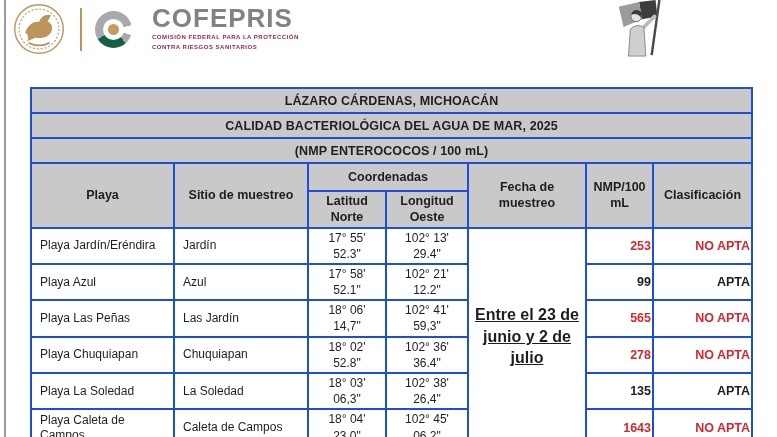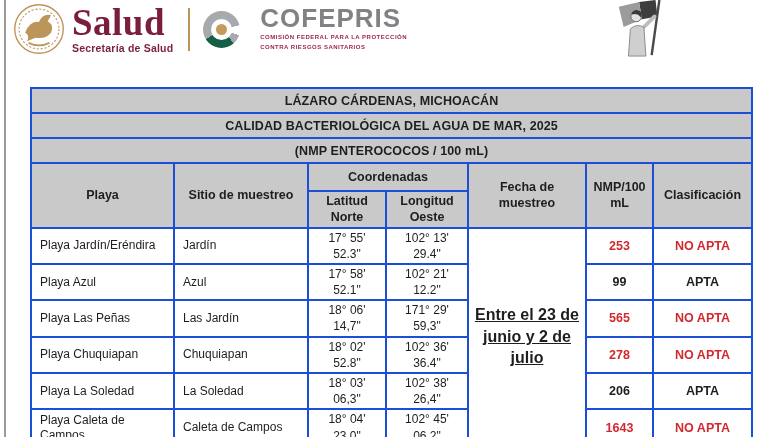--- a/index.html
+++ b/index.html
@@ -48,40 +48,36 @@
     background:#c9c9c9; font-weight:bold; text-align:center;
     font-size:12.5px; line-height:1.3; padding:1px 4px;
   }
   tr.hdr1 th { height:24px; }
   tr.hdr2 th { height:32px; }
   .doc-table tbody tr { height:35px; }
   .cell { text-align:center; }
   .cell.playa, .cell.sitio { text-align:left; padding:0 4px 0 8px; line-height:1.25; }
   .cell.coord { line-height:1.35; }
   .cell.fecha { font-weight:bold; font-size:16px; padding:0 4px; line-height:1.35;text-decoration:underline; }
-  .cell.nmp, .cell.clasif { font-weight:bold; font-size:12.5px; }
+  .cell.nmp, .cell.clasif { font-weight:bold; font-size:12.5px;text-align:right; }
   .red { color:#d3282f; }
 </style>
 </head>
 <body>
 
 <div class="page-edge"></div>
 
 <div class="brand-bar">
   <div class="seal">
     <svg width="52" height="52" viewBox="0 0 60 60">
       <circle cx="30" cy="30" r="28" fill="none" stroke="#bc955b" stroke-width="1.6"></circle>
       <circle cx="30" cy="30" r="23" fill="none" stroke="#bc955b" stroke-width="1.2" stroke-dasharray="2.5 2"></circle>
       <path d="M14 34 Q20 20 30 22 Q34 12 44 14 L40 21 Q48 26 44 34 Q38 42 26 40 L16 44 Q20 38 14 34 Z" fill="#bc955b"></path>
       <path d="M18 46 Q30 52 42 46" stroke="#bc955b" stroke-width="2" fill="none"></path>
     </svg>
-  </div>
-  <div class="salud-text">
-    <div class="salud-title">Salud</div>
-    <div class="salud-subtitle">Secretaría de Salud</div>
   </div>
   <div class="brand-divider"></div>
   <div class="cofepris-ring">
     <div class="inner"></div>
       <div class="dot"></div>
   </div>
   <div class="cofepris-text">
     <div class="cofepris-title">COFEPRIS</div>
     <div class="cofepris-tagline">
       <div>COMISIÓN FEDERAL PARA LA PROTECCIÓN</div>
@@ -166,21 +162,21 @@
     <td class="cell clasif">APTA</td>
   </tr>
       <tr>
     <td class="cell playa">Playa Las Peñas</td>
     <td class="cell sitio">Las Jardín</td>
     <td class="cell coord">
           <div class="l1">18° 06'</div>
           <div class="l2">14,7"</div>
         </td>
     <td class="cell coord">
-          <div class="l1">171° 29'</div>
+          <div class="l1">102° 41'</div>
           <div class="l2">59,3"</div>
         </td>
     <td class="cell nmp red">565</td>
     <td class="cell clasif red">NO APTA</td>
   </tr>
       <tr>
     <td class="cell playa">Playa Chuquiapan</td>
     <td class="cell sitio">Chuquiapan</td>
     <td class="cell coord">
           <div class="l1">18° 02'</div>
@@ -197,21 +193,21 @@
     <td class="cell playa">Playa La Soledad</td>
     <td class="cell sitio">La Soledad</td>
     <td class="cell coord">
           <div class="l1">18° 03'</div>
           <div class="l2">06,3"</div>
         </td>
     <td class="cell coord">
           <div class="l1">102° 38'</div>
           <div class="l2">26,4"</div>
         </td>
-    <td class="cell nmp">206</td>
+    <td class="cell nmp">135</td>
     <td class="cell clasif">APTA</td>
   </tr>
       <tr>
     <td class="cell playa">Playa Caleta de Campos</td>
     <td class="cell sitio">Caleta de Campos</td>
     <td class="cell coord">
           <div class="l1">18° 04'</div>
           <div class="l2">23,0"</div>
         </td>
     <td class="cell coord">

